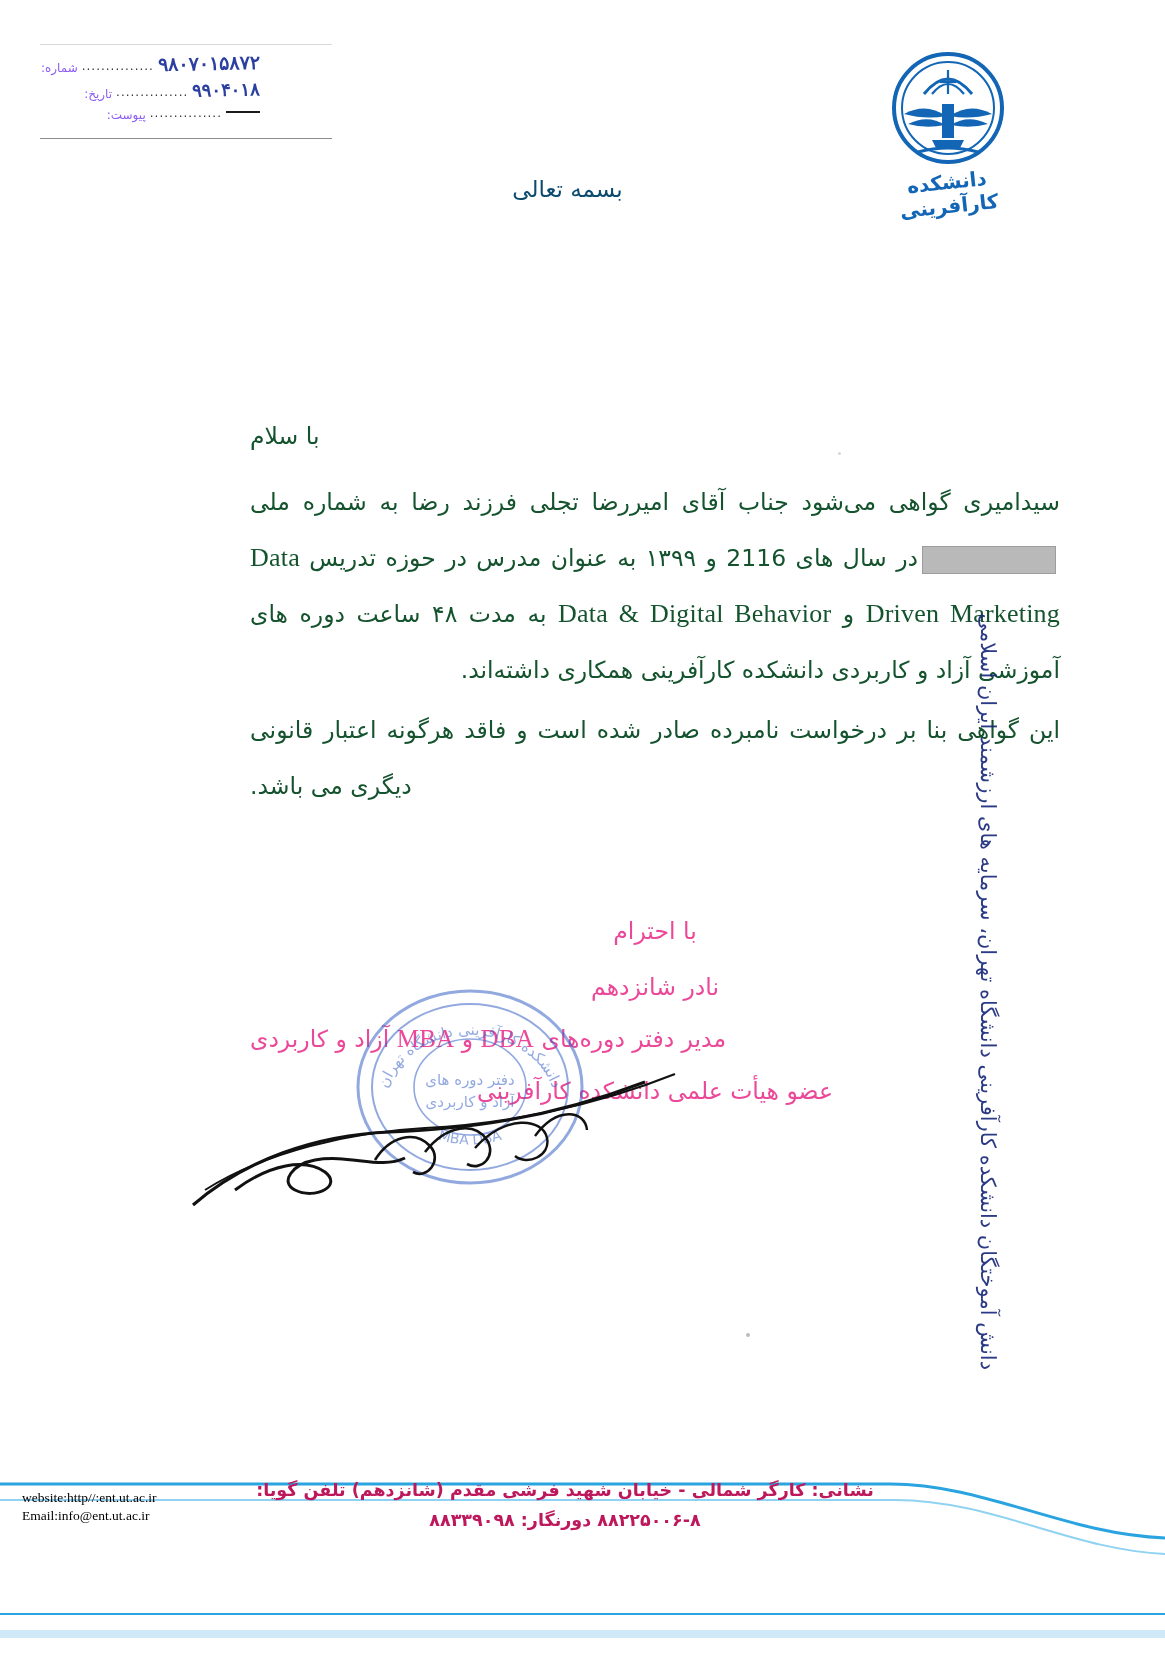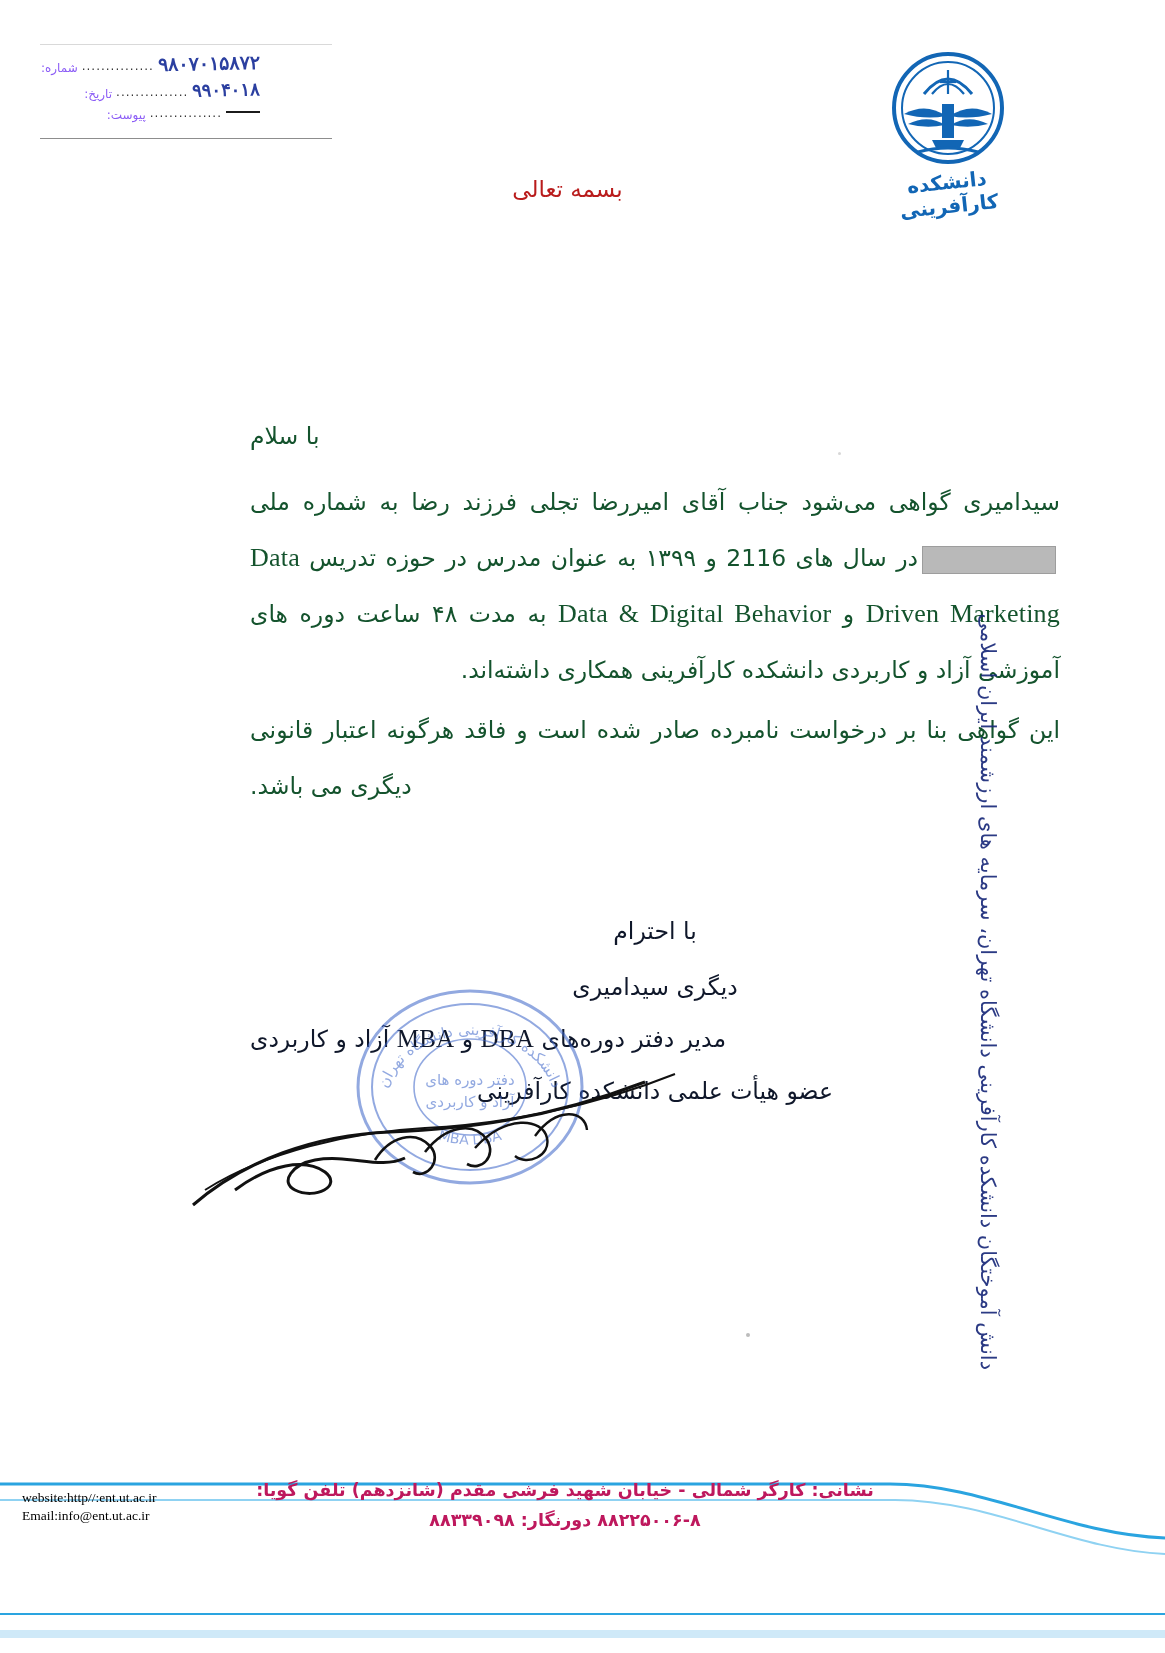--- a/index.html
+++ b/index.html
@@ -100,21 +100,21 @@
   }
 
   
   .besmele {
     position: absolute;
     top: 176px;
     left: 0;
     width: 1165px;
     text-align: center;
     font-size: 23px;
-    color: #b91c1c;
+    color: #0c4a6e;
     font-family: "DejaVu Sans", sans-serif;
     padding-right: 30px;
     box-sizing: border-box;
   }
 
   
   .body {
     position: absolute;
     top: 408px;
     right: 105px;
@@ -152,21 +152,21 @@
 
   
   .sign-block {
     position: absolute;
     top: 905px;
     right: 105px;
     width: 810px;
     direction: rtl;
     font-size: 23.5px;
     line-height: 52px;
-    color: #0f172a;
+    color: #ec4899;
     text-align: center;
   }
   .sign-regards { text-align: center; margin-bottom: 4px; }
   .sign-name { text-align: center; }
   .sign-role { text-align: left; }
   .sign-role .latin { font-size: 25px; }
   .sign-role2 { text-align: center; }
 
   
   .stamp {
@@ -305,21 +305,21 @@
       <span>و</span>
       <span class="latin">Data &amp; Digital Behavior</span>
       <span>به مدت ۴۸ ساعت دوره های آموزشی آزاد و کاربردی دانشکده کارآفرینی همکاری داشته‌اند.</span>
     </p>
 
     <p class="para center-last">این گواهی بنا بر درخواست نامبرده صادر شده است و فاقد هرگونه اعتبار قانونی دیگری می باشد.</p>
   </div>
 
   <div class="sign-block">
     <div class="sign-regards">با احترام</div>
-    <div class="sign-name">دیگری سیدامیری</div>
+    <div class="sign-name">نادر شانزدهم</div>
     <div class="sign-role">
       <span>مدیر دفتر دوره‌های</span>
       <span class="latin">DBA</span>
       <span>و</span>
       <span class="latin">MBA</span>
       <span>آزاد و کاربردی</span>
     </div>
     <div class="sign-role2">عضو هیأت علمی دانشکده کارآفرینی</div>
   </div>
 

